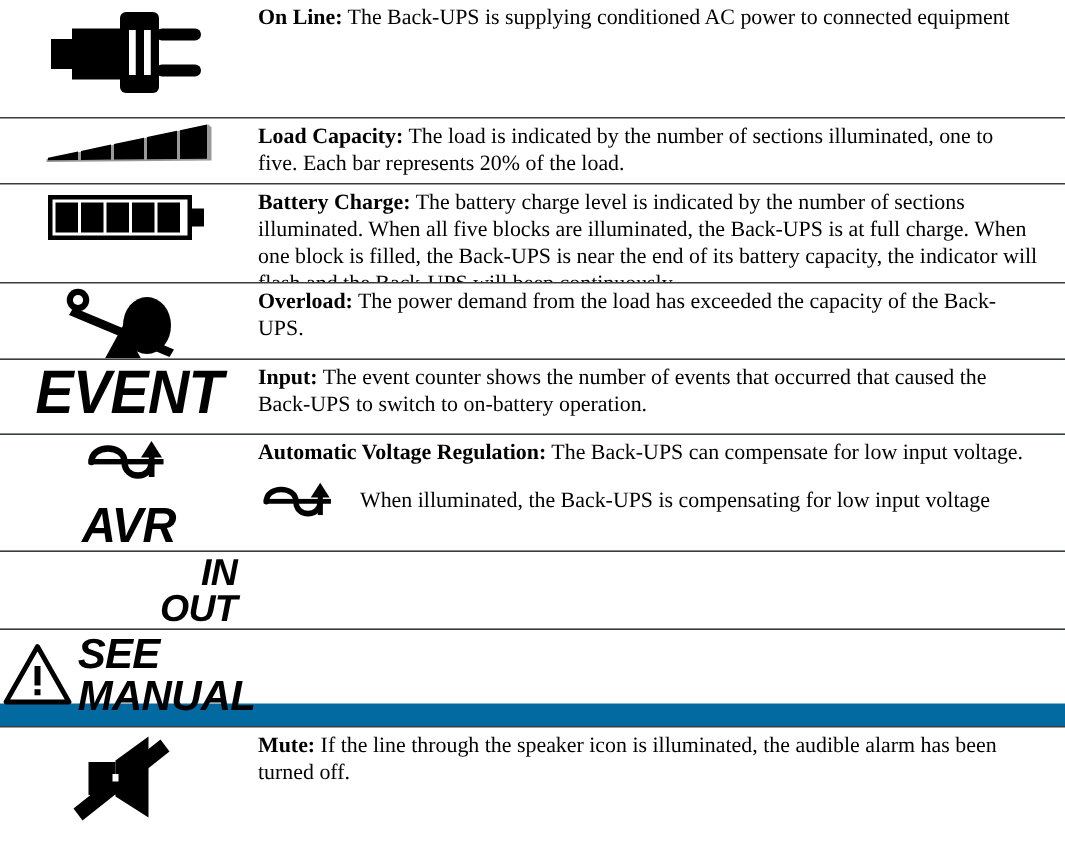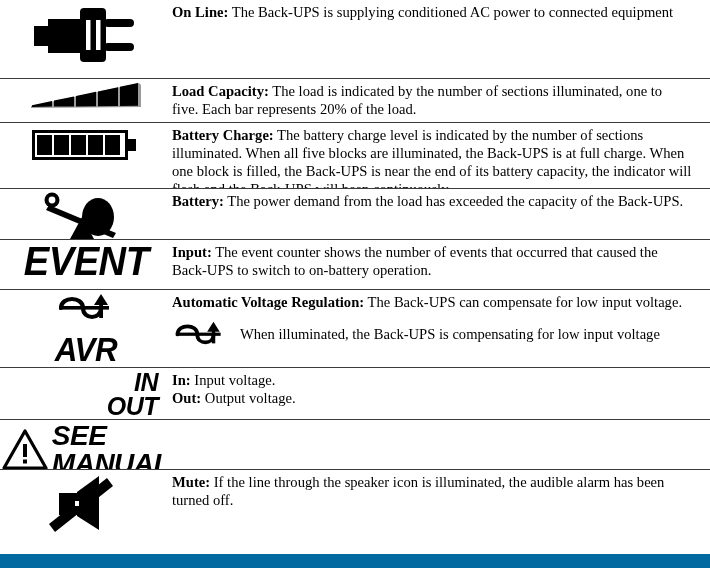--- a/index.html
+++ b/index.html
@@ -66,21 +66,21 @@
 
   
   .r-online   { height: 78px; }
   .r-load     { height: 44px; }
   .r-battery  { height: 66px; }
   .r-overload { height: 51px; }
   .r-event    { height: 50px; }
   .r-avr      { height: 78px; }
   .r-inout    { height: 52px; }
   .r-error    { height: 50px; }
-  .r-mute     { height: 85px; }
+  .r-mute     { height: 85px; margin-top: 15px; }
 
   
   .disp {
     font-family: "Liberation Sans Narrow", "Liberation Sans", "DejaVu Sans", sans-serif;
     font-weight: bold;
     letter-spacing: -0.5px;
     line-height: 0.96;
     color: #000;
   }
   .disp-event {
@@ -218,21 +218,21 @@
           <path d="M11,14 L78,42 L75,47 L8,19 Z" fill="#000"></path>
 
           <ellipse cx="60" cy="26" rx="16" ry="19" fill="#000"></ellipse>
 
           <path d="M32,48 L44,26 L56,48 Z" fill="#000"></path>
         </svg>
       </span>
     </div>
     <div class="text-cell">
       <p>
-        <span class="lead">Battery:</span><span> The power demand from the load has exceeded the capacity of the Back-UPS.</span>
+        <span class="lead">Overload:</span><span> The power demand from the load has exceeded the capacity of the Back-UPS.</span>
       </p>
     </div>
   </div>
 
   <div class="row r-event">
     <div class="icon-cell">
       <span class="disp disp-event">EVENT</span>
     </div>
     <div class="text-cell">
       <p>
@@ -275,28 +275,20 @@
       </div>
     </div>
   </div>
 
   <div class="row r-inout">
     <div class="icon-cell align-right">
       <div class="disp disp-inout">
         <div>IN</div>
         <div>OUT</div>
       </div>
-    </div>
-    <div class="text-cell">
-      <p>
-        <span class="lead">In:</span><span> Input voltage.</span>
-      </p>
-      <p>
-        <span class="lead">Out:</span><span> Output voltage.</span>
-      </p>
     </div>
   </div>
 
   <div class="row r-error">
     <div class="icon-cell">
       <div class="seeman-wrap">
         <span>
           <svg width="46" height="42" viewBox="0 0 46 42">
             <path d="M23,2 L44,39 L2,39 Z" fill="none" stroke="#000" stroke-width="3.2" stroke-linejoin="round"></path>
             <rect x="21" y="15" width="4" height="13" fill="#000"></rect>

